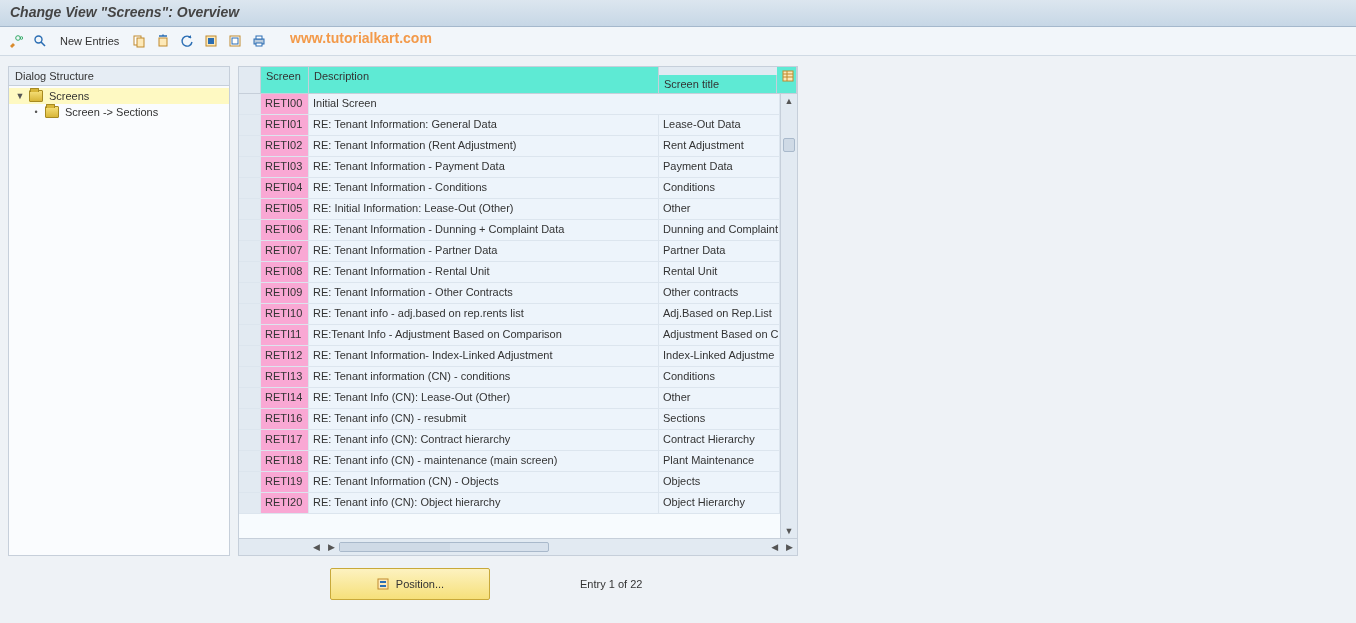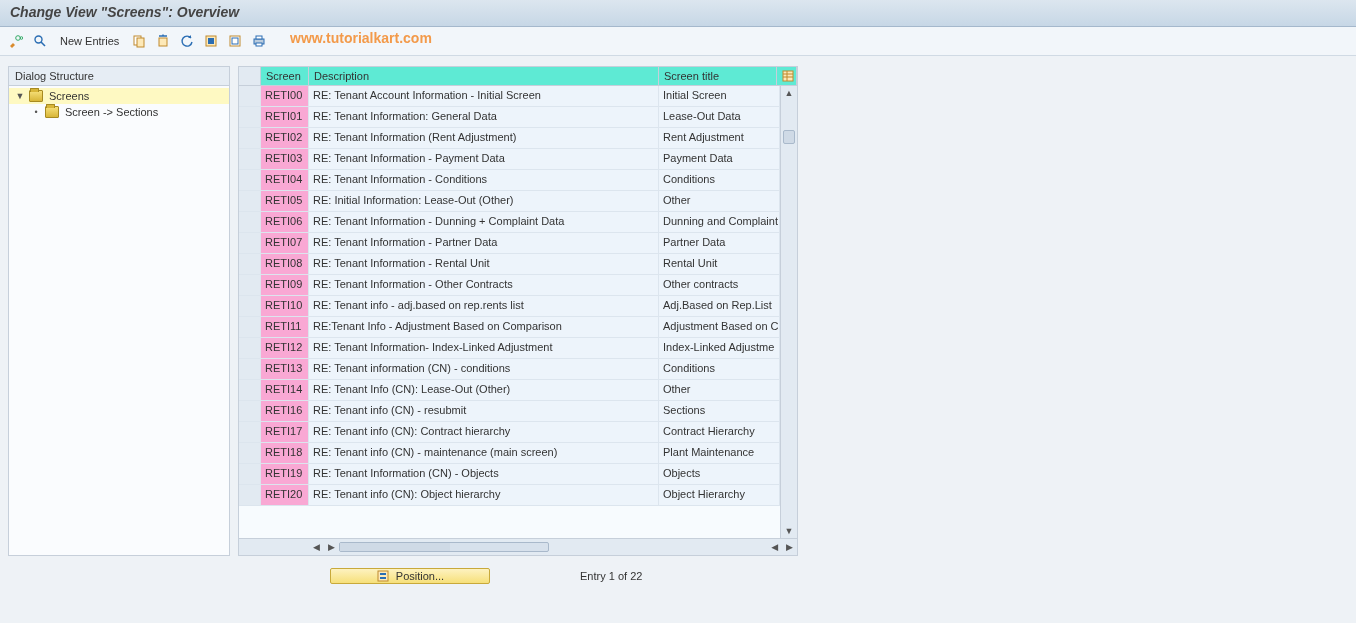--- a/index.html
+++ b/index.html
@@ -97,21 +97,21 @@
   .th {
     border-right:1px solid #c6cfda;
     padding:3px 5px;
     font-weight:normal;
     color:#333;
     background:#5eead4;
   }
   .col-sel { width:22px; background:#e2eaf2; border-right:1px solid #c6cfda;}
   .col-scr { width:48px; }
   .col-desc { width:350px; }
-  .col-title { flex:1; }
+  .col-title { flex:1;margin-top:8px; }
   .col-config { width:20px; text-align:center; cursor:pointer;}
   .table-body {
     flex:1;
     overflow:hidden;
     position:relative;
   }
   .scroll-sim {
     position:absolute; right:0; top:0; bottom:0; width:17px;
     background:#e2eaf2;
     border-left:1px solid #c6cfda;
@@ -155,21 +155,21 @@
   .hscroll .gap{flex:1;}
   
   .footer {
     margin-top:8px;
     padding-left:330px;
     display:flex; align-items:center; gap:90px;
   }
   .position-btn {
     background:linear-gradient(#fdf2c0,#f6e07a);
     border:1px solid #c8a93a;
-    height:16px;
+    height:32px;
     width:160px;
     display:flex; align-items:center; justify-content:center;
     gap:6px;
     cursor:pointer;
     border-radius:2px;
     font-size:11px;
   }
   .position-btn .icon-square{display:inline-flex;width:14px;height:14px;align-items:center;justify-content:center;font-size:10px;color:#2a5aa0;}
   
   svg { display:block; }
@@ -271,21 +271,20 @@
             <line x1="1" y1="7" x2="11" y2="7" stroke="#c08a2e"></line>
             <line x1="5" y1="1" x2="5" y2="11" stroke="#c08a2e"></line>
           </svg>
       </div>
     </div>
     <div class="table-body">
       <div id="rows" style="position:absolute;left:0;right:17px;top:0;bottom:0;overflow:hidden;">
           <div class="tr">
             <div class="cell sel"></div>
             <div class="cell scr">RETI00</div>
-            <div class="cell desc">RE: Tenant Account Information - Initial Screen</div>
             <div class="cell title">Initial Screen</div>
           </div>
           <div class="tr">
             <div class="cell sel"></div>
             <div class="cell scr">RETI01</div>
             <div class="cell desc">RE: Tenant Information: General Data</div>
             <div class="cell title">Lease-Out Data</div>
           </div>
           <div class="tr">
             <div class="cell sel"></div>

